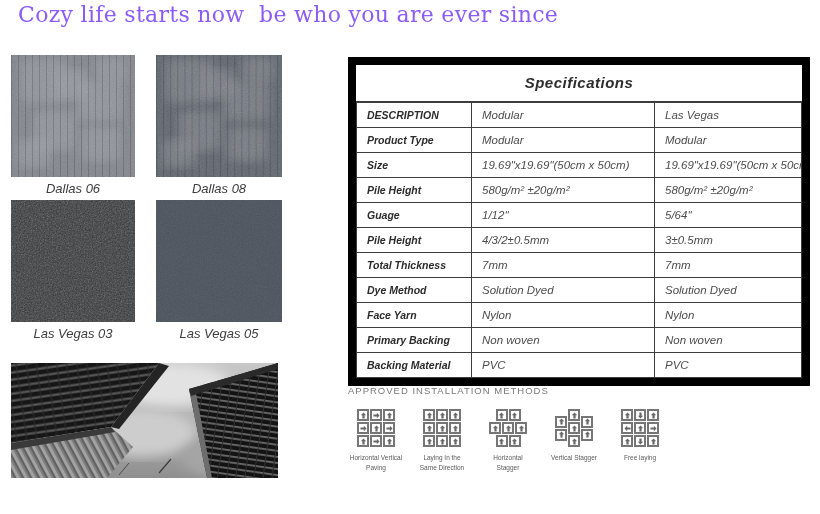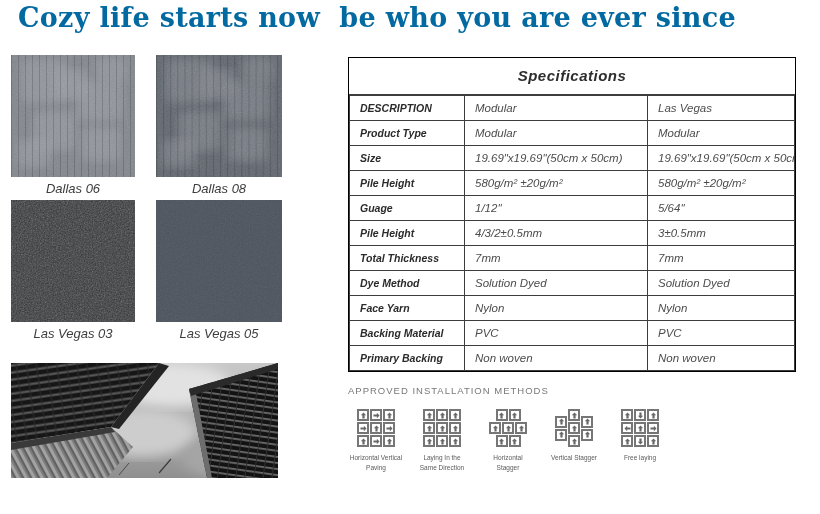--- a/index.html
+++ b/index.html
@@ -1,37 +1,37 @@
 <!DOCTYPE html>
 <html><head>
 <meta charset="utf-8">
 <style>
   html,body{margin:0;padding:0;background:#ffffff;}
   .page{position:relative;width:820px;height:514px;background:#fff;overflow:hidden;
         font-family:"Liberation Sans",sans-serif;}
 
   
   .page-title{position:absolute;left:18px;top:2px;margin:0;
-    font-family:"DejaVu Serif",serif;font-weight:700;font-size:27px;
-    color:#0369a1;letter-spacing:.3px;white-space:pre;}
+    font-family:"DejaVu Serif",serif;font-weight:400;font-size:22px;
+    color:#8b5cf6;letter-spacing:.3px;white-space:pre;}
 
   
   .swatch-grid{position:absolute;left:11px;top:55px;display:grid;
     grid-template-columns:124px 126px;column-gap:21px;row-gap:0;font-style:italic;}
   .swatch{margin:0;width:100%;height:145px;}
   .tile{width:100%;height:122px;overflow:hidden;}
   .tile svg{display:block;width:100%;height:100%;}
   .swatch-label{margin-top:4px;text-align:center;font-size:13px;color:#3d3d3d;}
 
   
   .photo{position:absolute;left:11px;top:363px;width:267px;height:115px;overflow:hidden;}
   .photo svg{display:block;width:100%;height:100%;}
 
   
-  .spec{position:absolute;left:348px;top:57px;width:446px;border:1px solid #000000;background:#fff;}
+  .spec{position:absolute;left:348px;top:57px;width:446px;border:8px solid #000000;background:#fff;}
   .spec-title{height:36px;line-height:36px;text-align:center;border-bottom:1px solid #3d3d3d;
     font-style:italic;font-weight:700;font-size:15px;color:#2d2d2d;letter-spacing:.5px;}
   .spec table{width:100%;border-collapse:collapse;table-layout:fixed;}
   .spec td{border:1px solid #3d3d3d;height:24px;padding:0 4px 0 10px;
     font-style:italic;font-size:11.5px;color:#4c4c4c;overflow:hidden;white-space:nowrap;}
   .spec td.lbl{width:100px;font-weight:700;font-size:10.5px;color:#2b2b2b;}
   .spec td.val1{width:168px;}
 
   
   .install{position:absolute;left:348px;top:385px;width:440px;}
@@ -240,28 +240,28 @@
             <td class="lbl">Dye Method</td>
             <td class="val1">Solution Dyed</td>
             <td class="val2">Solution Dyed</td>
           </tr>
           <tr>
             <td class="lbl">Face Yarn</td>
             <td class="val1">Nylon</td>
             <td class="val2">Nylon</td>
           </tr>
           <tr>
+            <td class="lbl">Primary Backing</td>
+            <td class="val1">Non woven</td>
+            <td class="val2">Non woven</td>
+          </tr>
+          <tr>
             <td class="lbl">Backing Material</td>
             <td class="val1">PVC</td>
             <td class="val2">PVC</td>
-          </tr>
-          <tr>
-            <td class="lbl">Primary Backing</td>
-            <td class="val1">Non woven</td>
-            <td class="val2">Non woven</td>
           </tr>
         </tbody>
     </table>
   </div>
 
   <div class="install">
     <div class="install-heading">APPROVED INSTALLATION METHODS</div>
     <div class="methods">
         <div class="method">
           <div class="icon">

